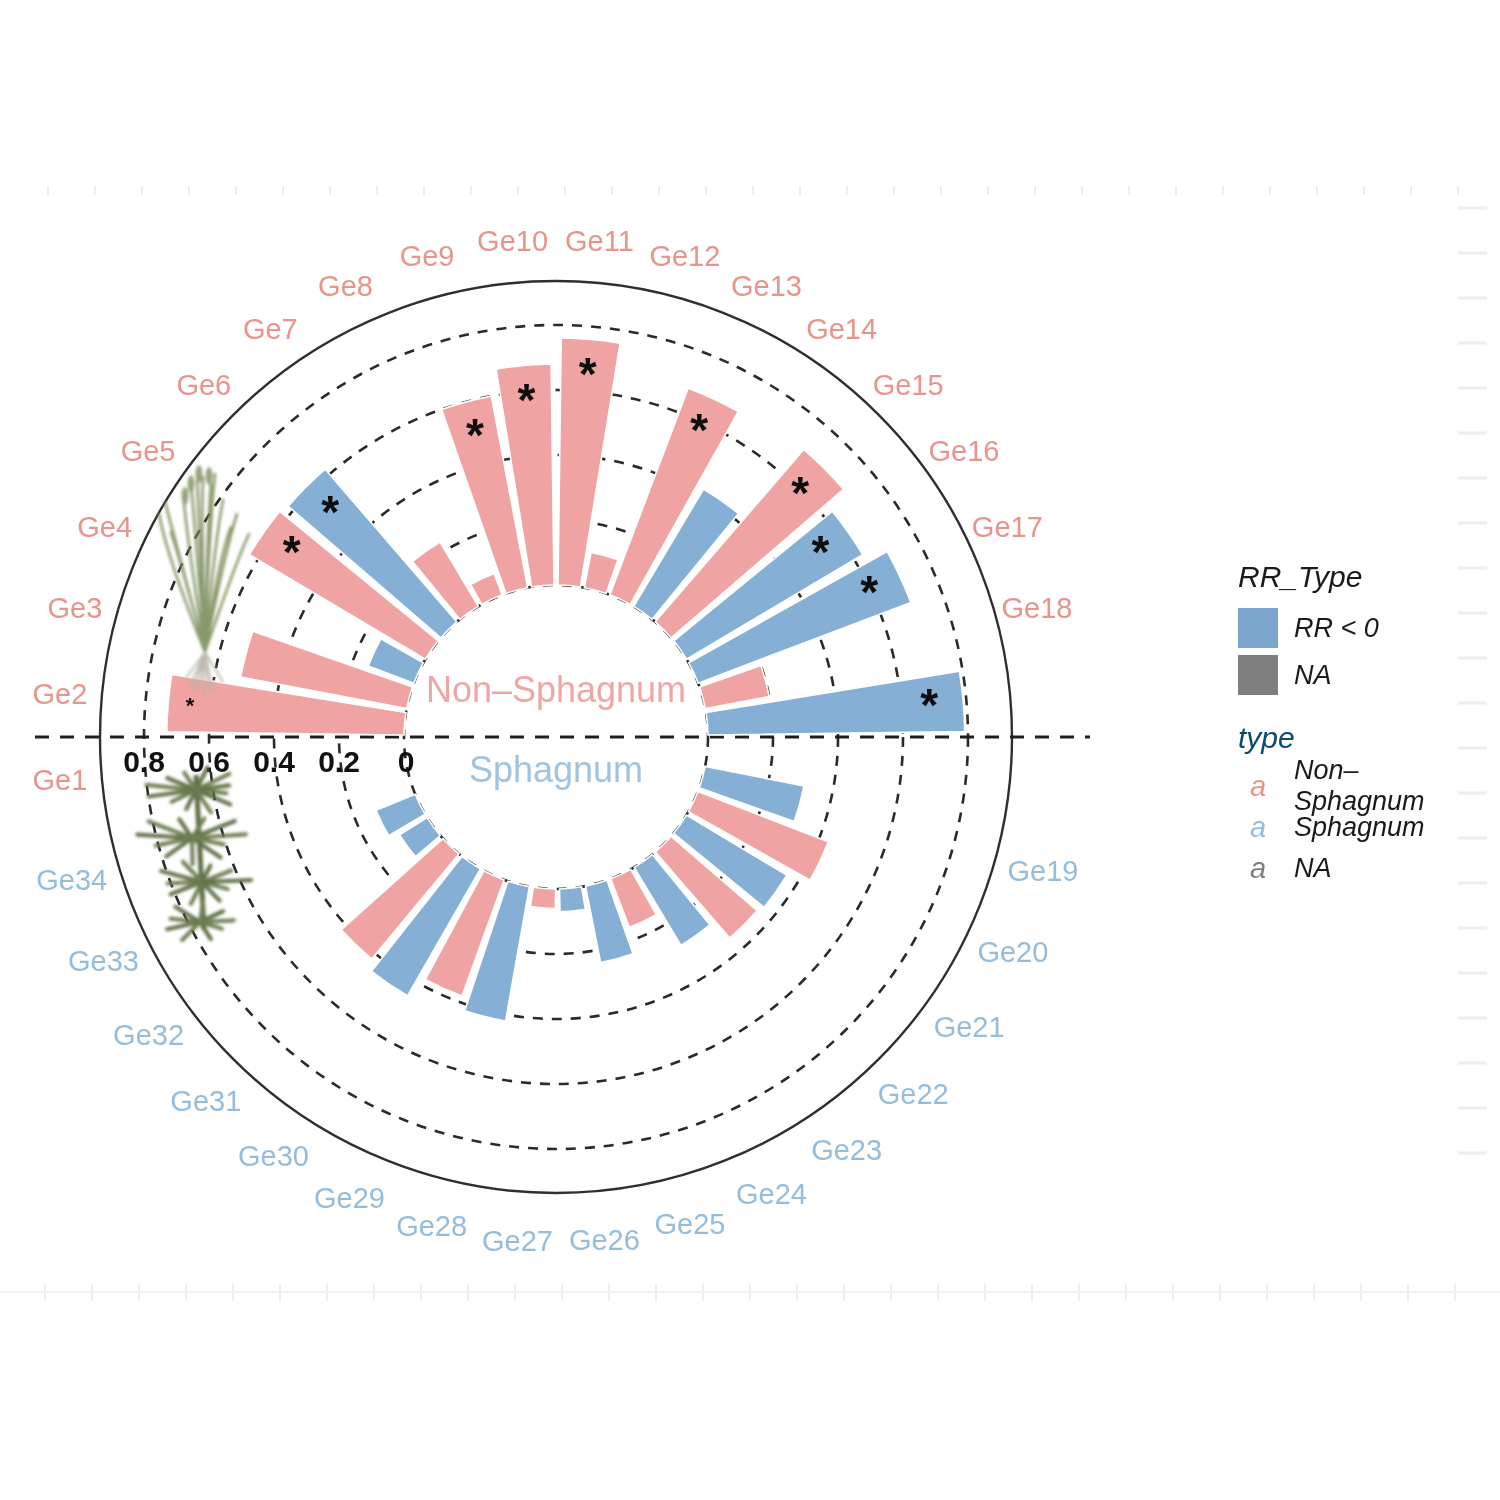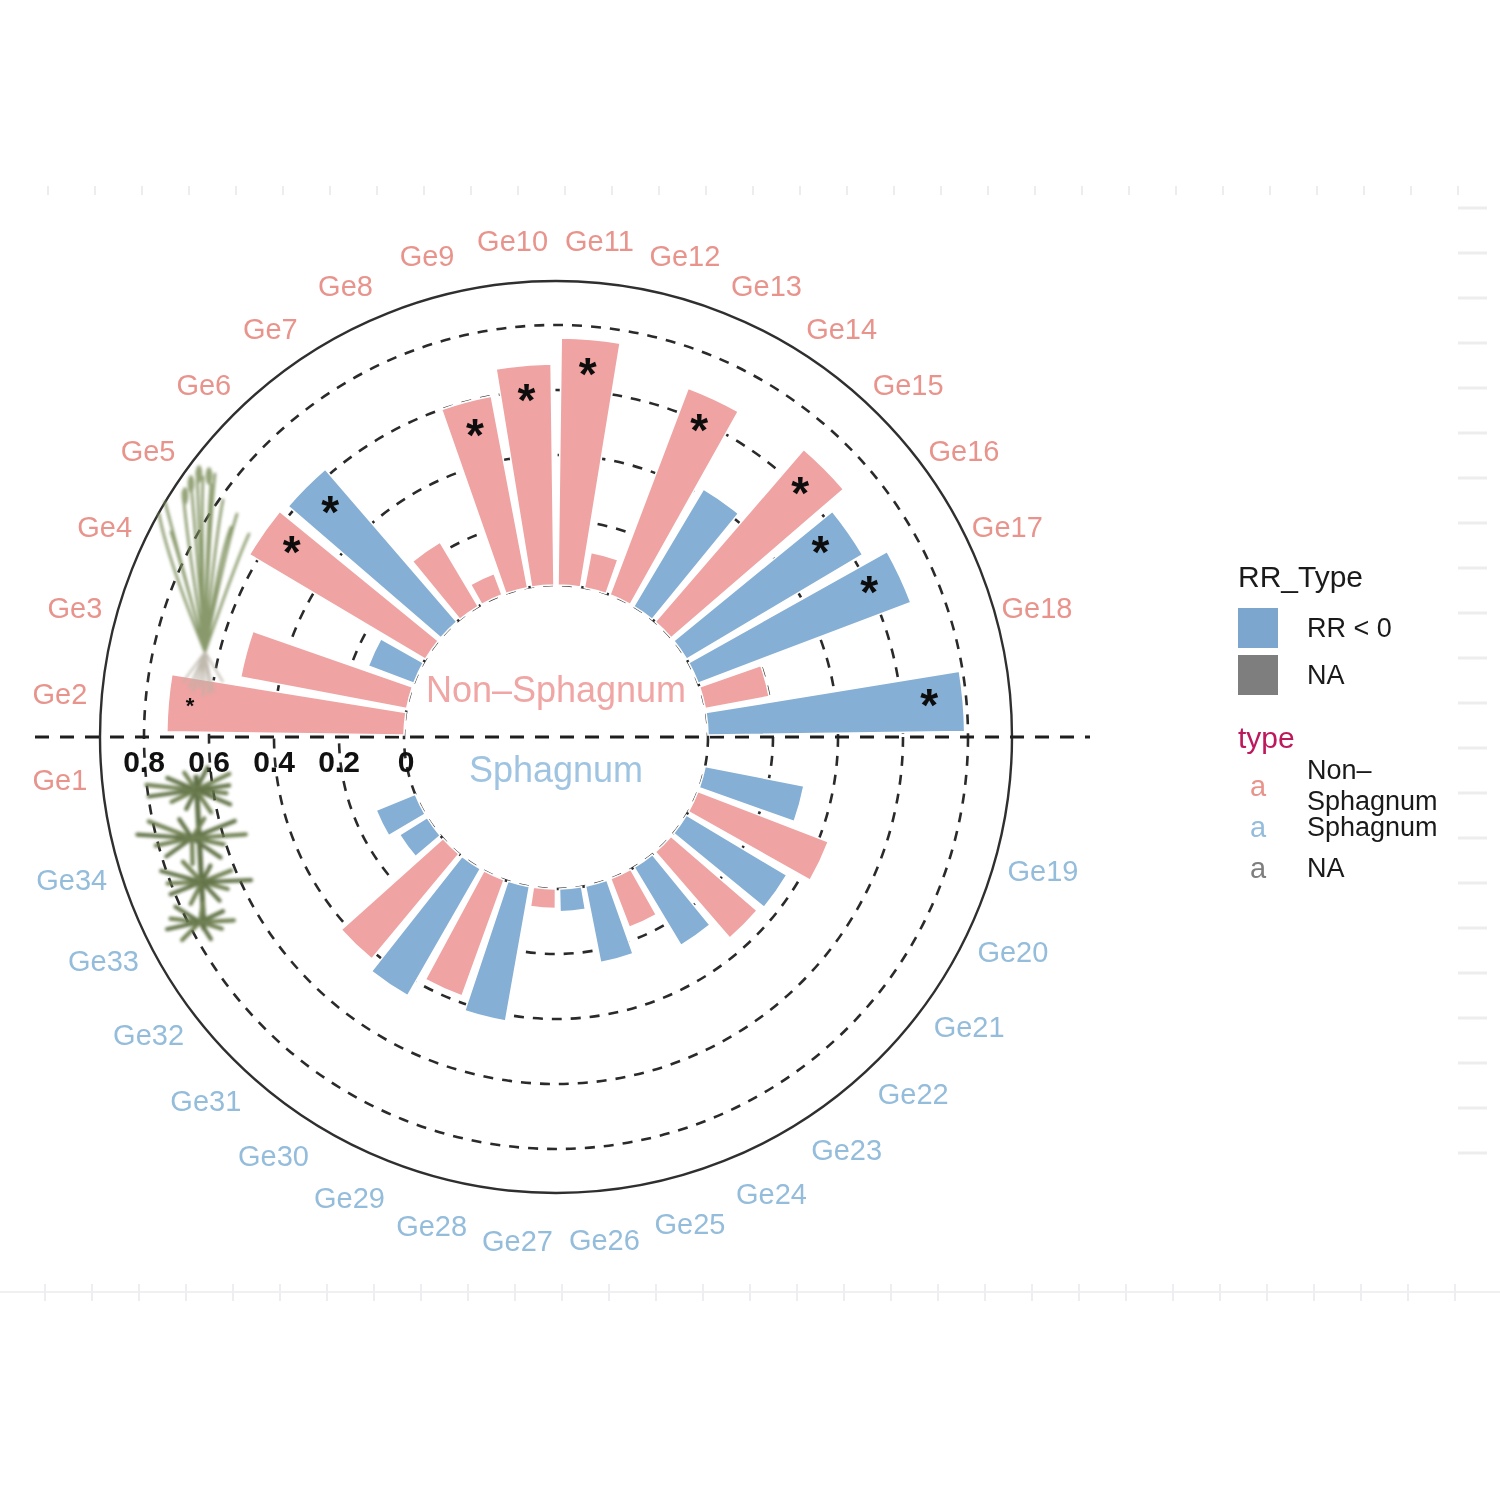--- a/index.html
+++ b/index.html
@@ -1,24 +1,24 @@
 <!DOCTYPE html>
 <html><head>
 <meta charset="utf-8">
 <style>
   html,body{margin:0;padding:0;background:#ffffff;}
   .stage{position:relative;width:1500px;height:1500px;background:#ffffff;overflow:hidden;
          font-family:"Liberation Sans", sans-serif;}
   #chart{position:absolute;left:0;top:0;}
-  .legend{position:absolute;left:1238px;top:560px;width:240px;}
+  .legend{position:absolute;left:1238px;top:560px;width:240px;font-style:italic;}
   .legend-title{font-size:30px;color:#1a1a1a;margin-bottom:14px;}
   .legend-row{display:flex;align-items:center;margin-bottom:7px;height:40px;}
   .swatch{width:40px;height:40px;flex:0 0 40px;margin-right:16px;}
-  .legend-label{font-size:27px;color:#1a1a1a;margin-left:13px;}
-  .type-title{font-size:30px;color:#be185d;margin:26px 0 16px 0;}
+  .legend-label{font-size:27px;color:#1a1a1a;}
+  .type-title{font-size:30px;color:#0c4a6e;margin:26px 0 16px 0;}
   .type-row{display:flex;align-items:center;margin-bottom:11px;height:30px;}
   .a-glyph{width:40px;flex:0 0 40px;margin-right:16px;text-align:center;font-size:29px;}
 </style>
 </head>
 <body>
 
 <div class="stage">
   <svg id="chart" width="1500" height="1500" viewBox="0 0 1500 1500">
       <line x1="48" y1="186" x2="48" y2="195" stroke="#ededed" stroke-width="2"></line>
       <line x1="95" y1="186" x2="95" y2="195" stroke="#ededed" stroke-width="2"></line>

